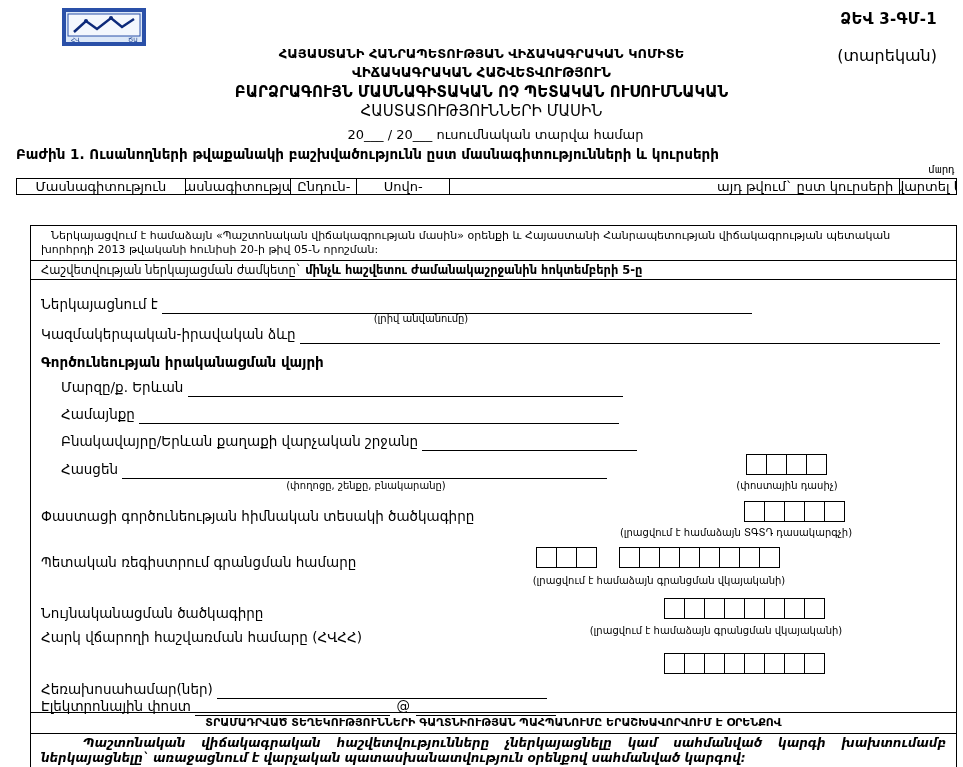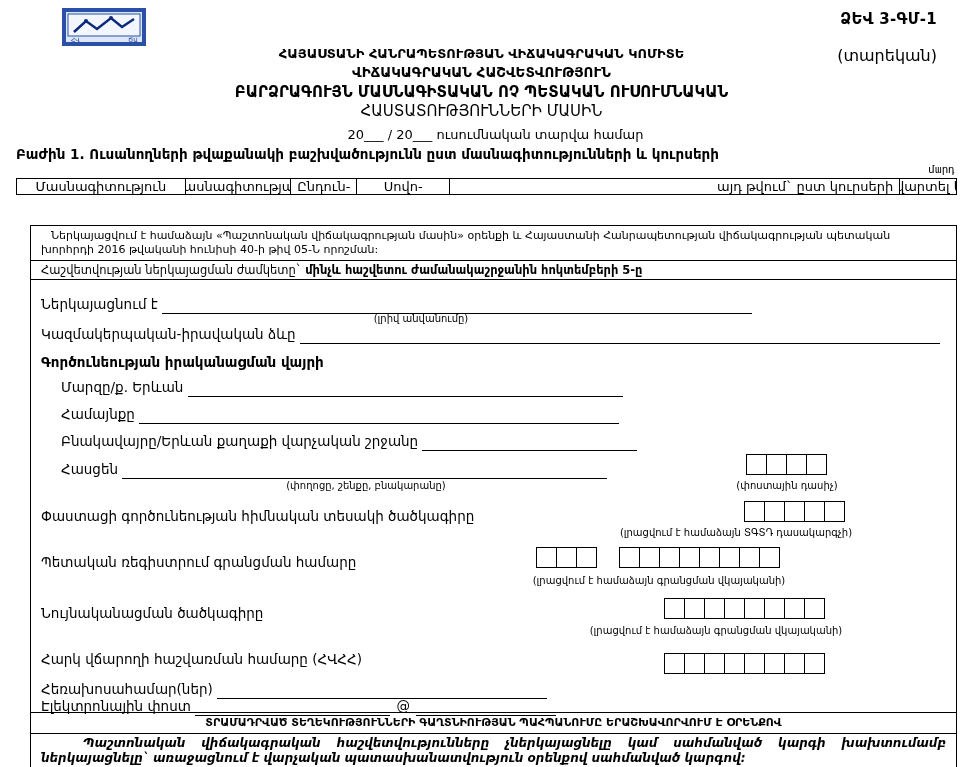--- a/index.html
+++ b/index.html
@@ -88,21 +88,21 @@
     <div class="tc c1">Մասնագիտություն</div>
     <div class="tc c2">Մասնագիտության</div>
     <div class="tc c3">Ընդուն-</div>
     <div class="tc c4">Սովո-</div>
     <div class="tc c5">այդ թվում` ըստ կուրսերի</div>
     <div class="tc c6">Ավարտել են</div>
   </div>
 
   <div class="mainbox">
 
-    <div class="notice1">Ներկայացվում է համաձայն «Պաշտոնական վիճակագրության մասին» օրենքի և  Հայաստանի Հանրապետության վիճակագրության պետական խորհրդի 2016 թվականի հունիսի 40-ի թիվ 05-Ն որոշման:</div>
+    <div class="notice1">Ներկայացվում է համաձայն «Պաշտոնական վիճակագրության մասին» օրենքի և  Հայաստանի Հանրապետության վիճակագրության պետական խորհրդի 2013 թվականի հունիսի 20-ի թիվ 05-Ն որոշման:</div>
 
     <div class="notice2">
       <span>Հաշվետվության ներկայացման ժամկետը` </span><b>մինչև հաշվետու ժամանակաշրջանին հոկտեմբերի 5-ը</b>
     </div>
 
     <div class="fbody">
 
       <div class="fr" style="top:15px; left:10px;">
         <span>Ներկայացնում է</span>
         <span class="ul" style="width:590px;"></span>
@@ -178,21 +178,21 @@
           <span class="box"></span>
           <span class="box"></span>
           <span class="box"></span>
           <span class="box"></span>
           <span class="box"></span>
           <span class="box"></span>
           <span class="box"></span>
         </div>
       <div class="hint" style="top:345px; left:530px; width:310px;">(լրացվում է համաձայն գրանցման վկայականի)</div>
 
-      <div class="fr" style="top:370px; left:10px;">Հարկ վճարողի հաշվառման համարը (ՀՎՀՀ)</div>
+      <div class="fr" style="top:348px; left:10px;">Հարկ վճարողի հաշվառման համարը (ՀՎՀՀ)</div>
       <div class="boxgroup" style="top:373px; left:633px;">
           <span class="box"></span>
           <span class="box"></span>
           <span class="box"></span>
           <span class="box"></span>
           <span class="box"></span>
           <span class="box"></span>
           <span class="box"></span>
           <span class="box"></span>
         </div>

